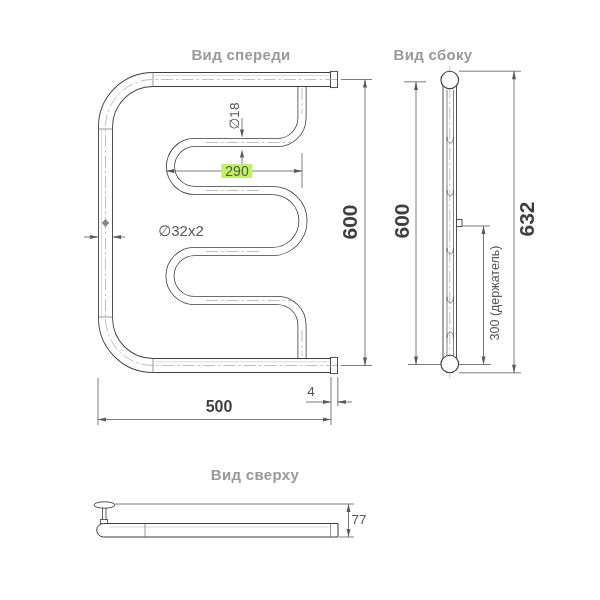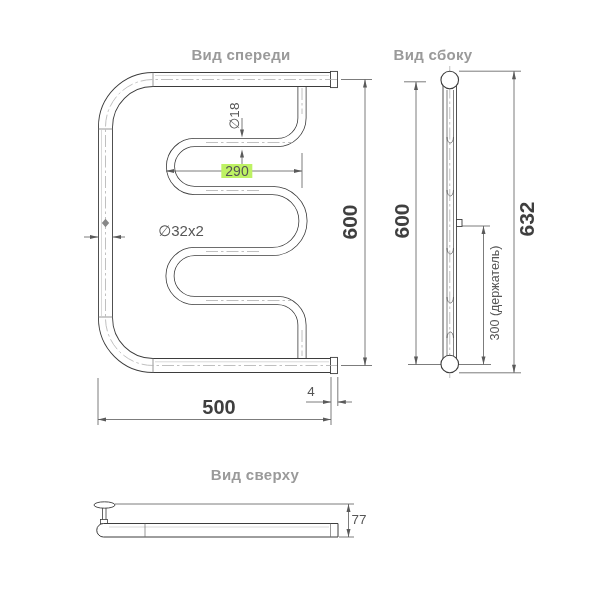--- a/index.html
+++ b/index.html
@@ -5,21 +5,21 @@
   html,body{margin:0;padding:0;}
   body{width:600px;height:600px;background:#ffffff;position:relative;overflow:hidden;
        font-family:"Liberation Sans",sans-serif;}
   #stage{position:absolute;left:3px;top:0;width:600px;height:520px;}
   svg{position:absolute;left:0;top:0;}
   .lbl{position:absolute;transform:translate(-50%,-50%);white-space:nowrap;
        color:#565656;font-size:14px;line-height:1;}
   .rot{transform:translate(-50%,-50%) rotate(-90deg);}
   .title{font-size:15px;font-weight:bold;color:#9a9a9a;letter-spacing:.3px;}
   .big{font-size:21px;font-weight:bold;color:#3f3f3f;}
-  .big500{font-size:20px;font-weight:bold;color:#3f3f3f;}
+  .big500{font-size:16px;font-weight:bold;color:#3f3f3f;}
   .whitebg{background:#bef264;padding:0 4px;}
   .sm{font-size:13.5px;}
   .xs{font-size:12.5px;}
   .spec{font-size:15px;}
 </style>
 </head>
 <body>
 
 <div id="stage">
 

